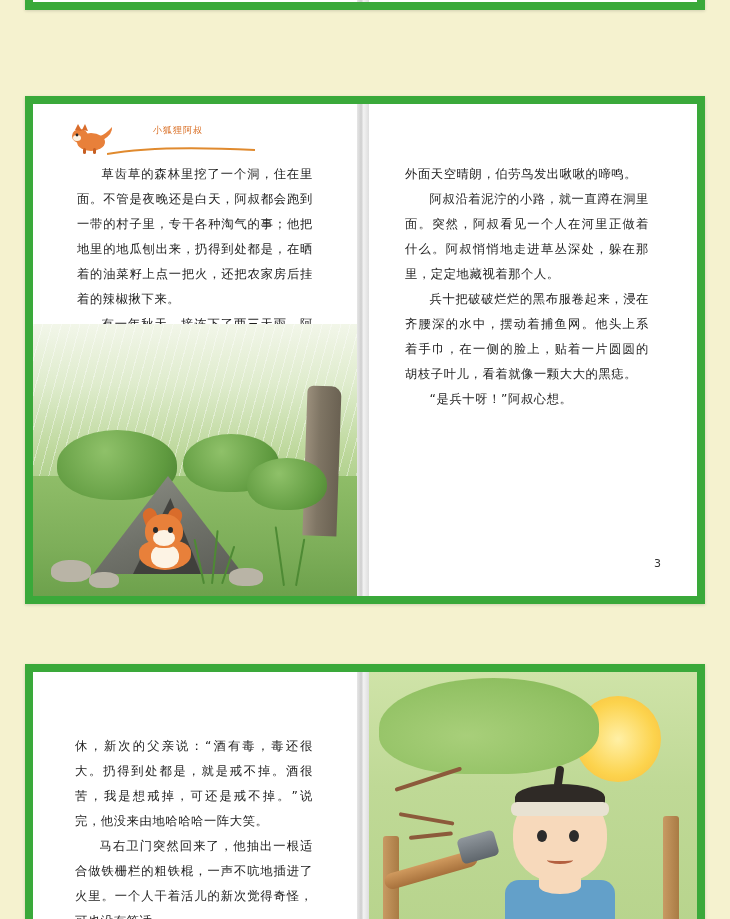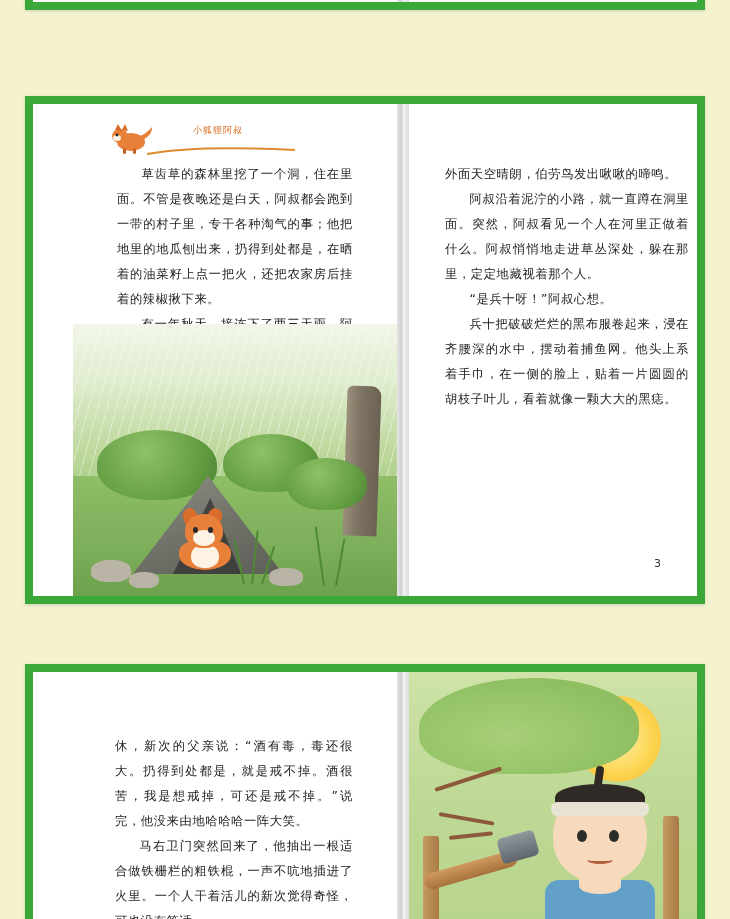--- a/index.html
+++ b/index.html
@@ -24,21 +24,20 @@
     padding: 8px;
     box-shadow: 0 1px 3px rgba(0,0,0,0.15);
   }
   .spread-inner {
     position: relative;
     width: 100%;
     height: 100%;
     background: #ffffff;
     overflow: hidden;
     display: flex;
-    padding-left: 40px;
   }
   .leaf {
     position: relative;
     height: 100%;
     overflow: hidden;
   }
   .gutter {
     width: 12px;
     height: 100%;
     background: linear-gradient(to right,#e6e6e6 0%,#cfcfcf 35%,#f2f2f2 55%,#dedede 100%);
@@ -384,22 +383,22 @@
           <div class="grass-tuft" style="left:262px; bottom:10px; height:48px; transform:rotate(10deg);"></div>
         </div>
       </div>
 
       <div class="gutter"></div>
 
       <div class="leaf leaf-right">
         <div class="body-text" id="mid-right-text">
           <p class="noind">外面天空晴朗，伯劳鸟发出啾啾的啼鸣。</p>
           <p>阿叔沿着泥泞的小路，就一直蹲在洞里面。突然，阿叔看见一个人在河里正做着什么。阿叔悄悄地走进草丛深处，躲在那里，定定地藏视着那个人。</p>
+          <p>兵十把破破烂烂的黑布服卷起来，浸在齐腰深的水中，摆动着捕鱼网。他头上系着手巾，在一侧的脸上，贴着一片圆圆的胡枝子叶儿，看着就像一颗大大的黑痣。</p>
           <p>“是兵十呀！”阿叔心想。</p>
-          <p>兵十把破破烂烂的黑布服卷起来，浸在齐腰深的水中，摆动着捕鱼网。他头上系着手巾，在一侧的脸上，贴着一片圆圆的胡枝子叶儿，看着就像一颗大大的黑痣。</p>
         </div>
         <div class="page-num" id="mid-page-num">3</div>
       </div>
 
     </div>
   </div>
 
   <div class="spread" id="spread-bot">
     <div class="spread-inner">
 

